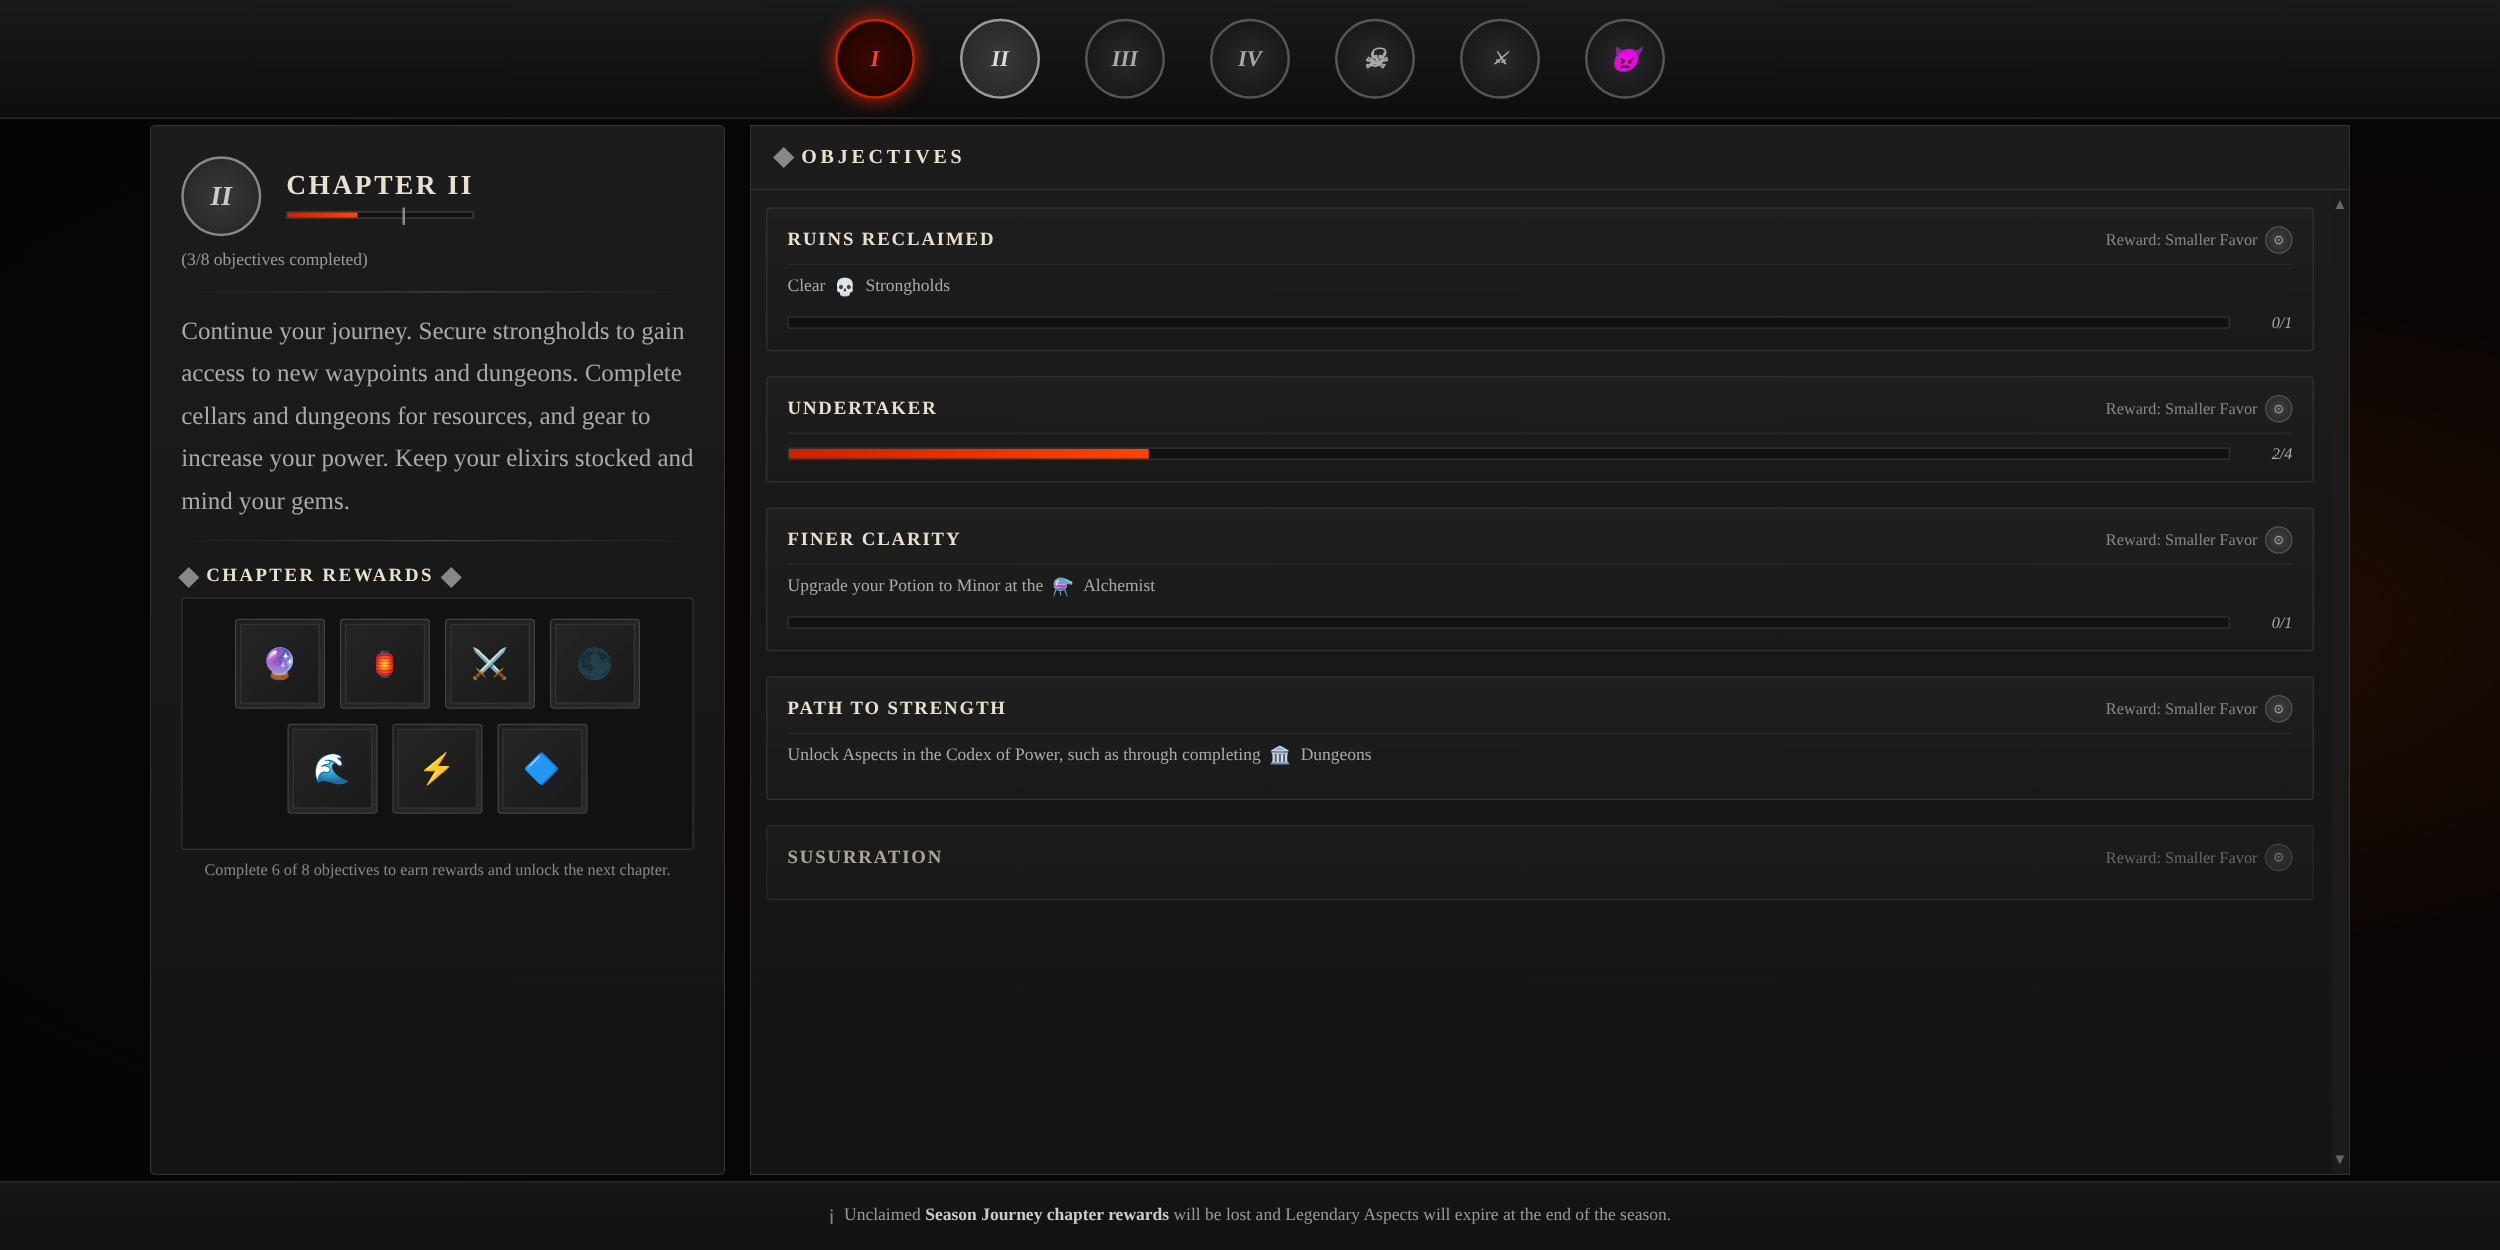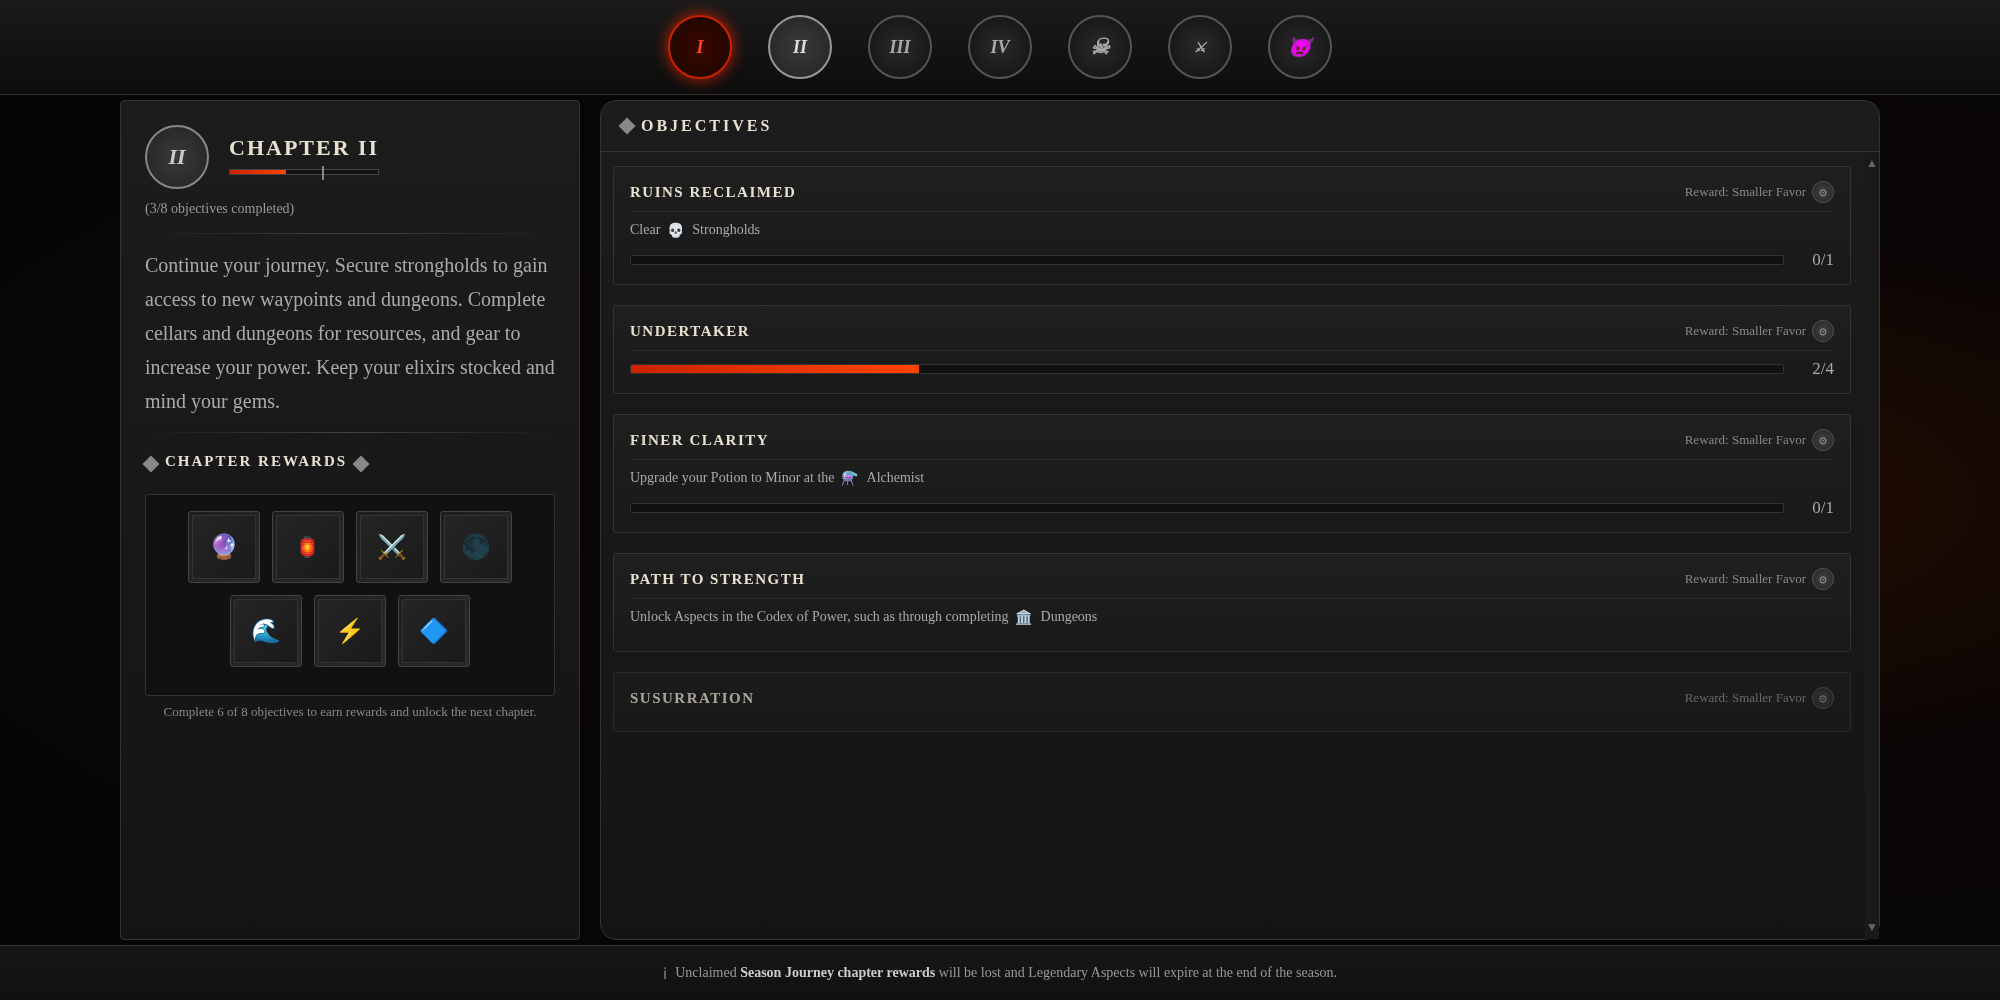--- a/index.html
+++ b/index.html
@@ -166,23 +166,23 @@
       color: #aaa;
       line-height: 1.7;
     }
 
     .chapter-rewards-section {
       margin-top: 20px;
     }
 
     .section-header {
       display: flex;
-      align-items: flex-end;
+      align-items: center;
       gap: 8px;
-      margin-bottom: 24px;
+      margin-bottom: 8px;
     }
 
     .section-header-text {
       font-size: 15px;
       font-weight: bold;
       color: #e8e0d0;
       letter-spacing: 2px;
       text-transform: uppercase;
     }
 
@@ -239,21 +239,21 @@
       color: #888;
       text-align: center;
       margin-top: 8px;
     }
 
     
     .right-panel {
       flex: 1;
       background: linear-gradient(to bottom, #1c1c1c, #141414);
       border: 1px solid #333;
-      border-radius: 16px;
+      border-radius: 0;
       display: flex;
       flex-direction: column;
     }
 
     .objectives-header {
       padding: 16px 20px;
       border-bottom: 1px solid #333;
       display: flex;
       align-items: center;
       gap: 8px;
@@ -369,24 +369,25 @@
       border-radius: 2px;
       overflow: hidden;
     }
 
     .progress-fill {
       height: 100%;
       background: linear-gradient(to right, #cc2200, #ff4400);
     }
 
     .progress-text {
-      font-size: 17px;
+      font-size: 13px;
       color: #aaa;
       min-width: 40px;
       text-align: right;
+      font-style: italic;
     }
 
     
     .status-bar {
       position: absolute;
       bottom: 0;
       left: 0;
       right: 0;
       height: 55px;
       background: linear-gradient(to bottom, #161616, #111);

